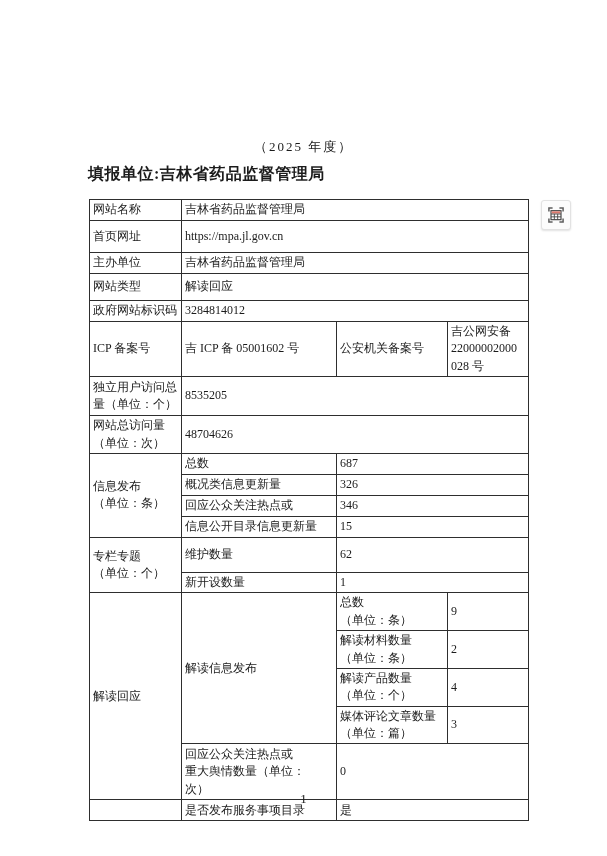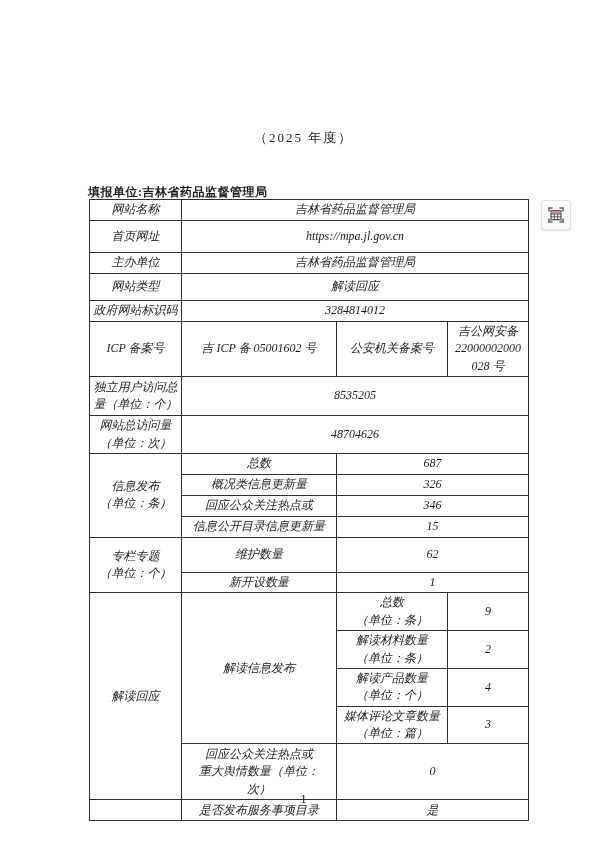--- a/index.html
+++ b/index.html
@@ -11,39 +11,38 @@
   .page {
     position:relative; width:607px; height:856px;
     background:#ffffff; overflow:hidden;
   }
   .doc-title {
     position:absolute; top:78px; left:0; width:100%;
     margin:0; text-align:center;
     font-size:22px; font-weight:bold; letter-spacing:2px;
   }
   .doc-subtitle {
-    position:absolute; top:129px; left:0; width:100%;
+    position:absolute; top:138px; left:0; width:100%;
     text-align:center; font-size:13px; letter-spacing:2px;
   }
   .unit-line {
-    position:absolute; top:184px; left:88px;
-    font-size:12px; font-weight:bold; letter-spacing:0.5px;
+    position:absolute; top:164px; left:88px;
+    font-size:16px; font-weight:bold; letter-spacing:0.5px;
   }
   table.report {
     position:absolute; top:199px; left:89px;
     width:439px; border-collapse:collapse; table-layout:fixed;
     font-size:12px;
   }
   table.report td {
     border:1px solid #2e2e2e;
-    text-align:center; vertical-align:middle;
+    text-align:left; vertical-align:middle;
     padding:1px 3px; line-height:1.45;
     white-space:pre-line; overflow:hidden;
     word-break:break-all;
-    font-style:italic;
   }
   .capture-btn {
     position:absolute; left:541px; top:200px;
     width:30px; height:30px; box-sizing:border-box;
     background:#fcfcfc; border:1px solid #e2e2e2; border-radius:3px;
     box-shadow:0 1px 2px rgba(0,0,0,0.12);
     display:flex; align-items:center; justify-content:center;
     padding:0; cursor:pointer;
   }
   .page-number {

